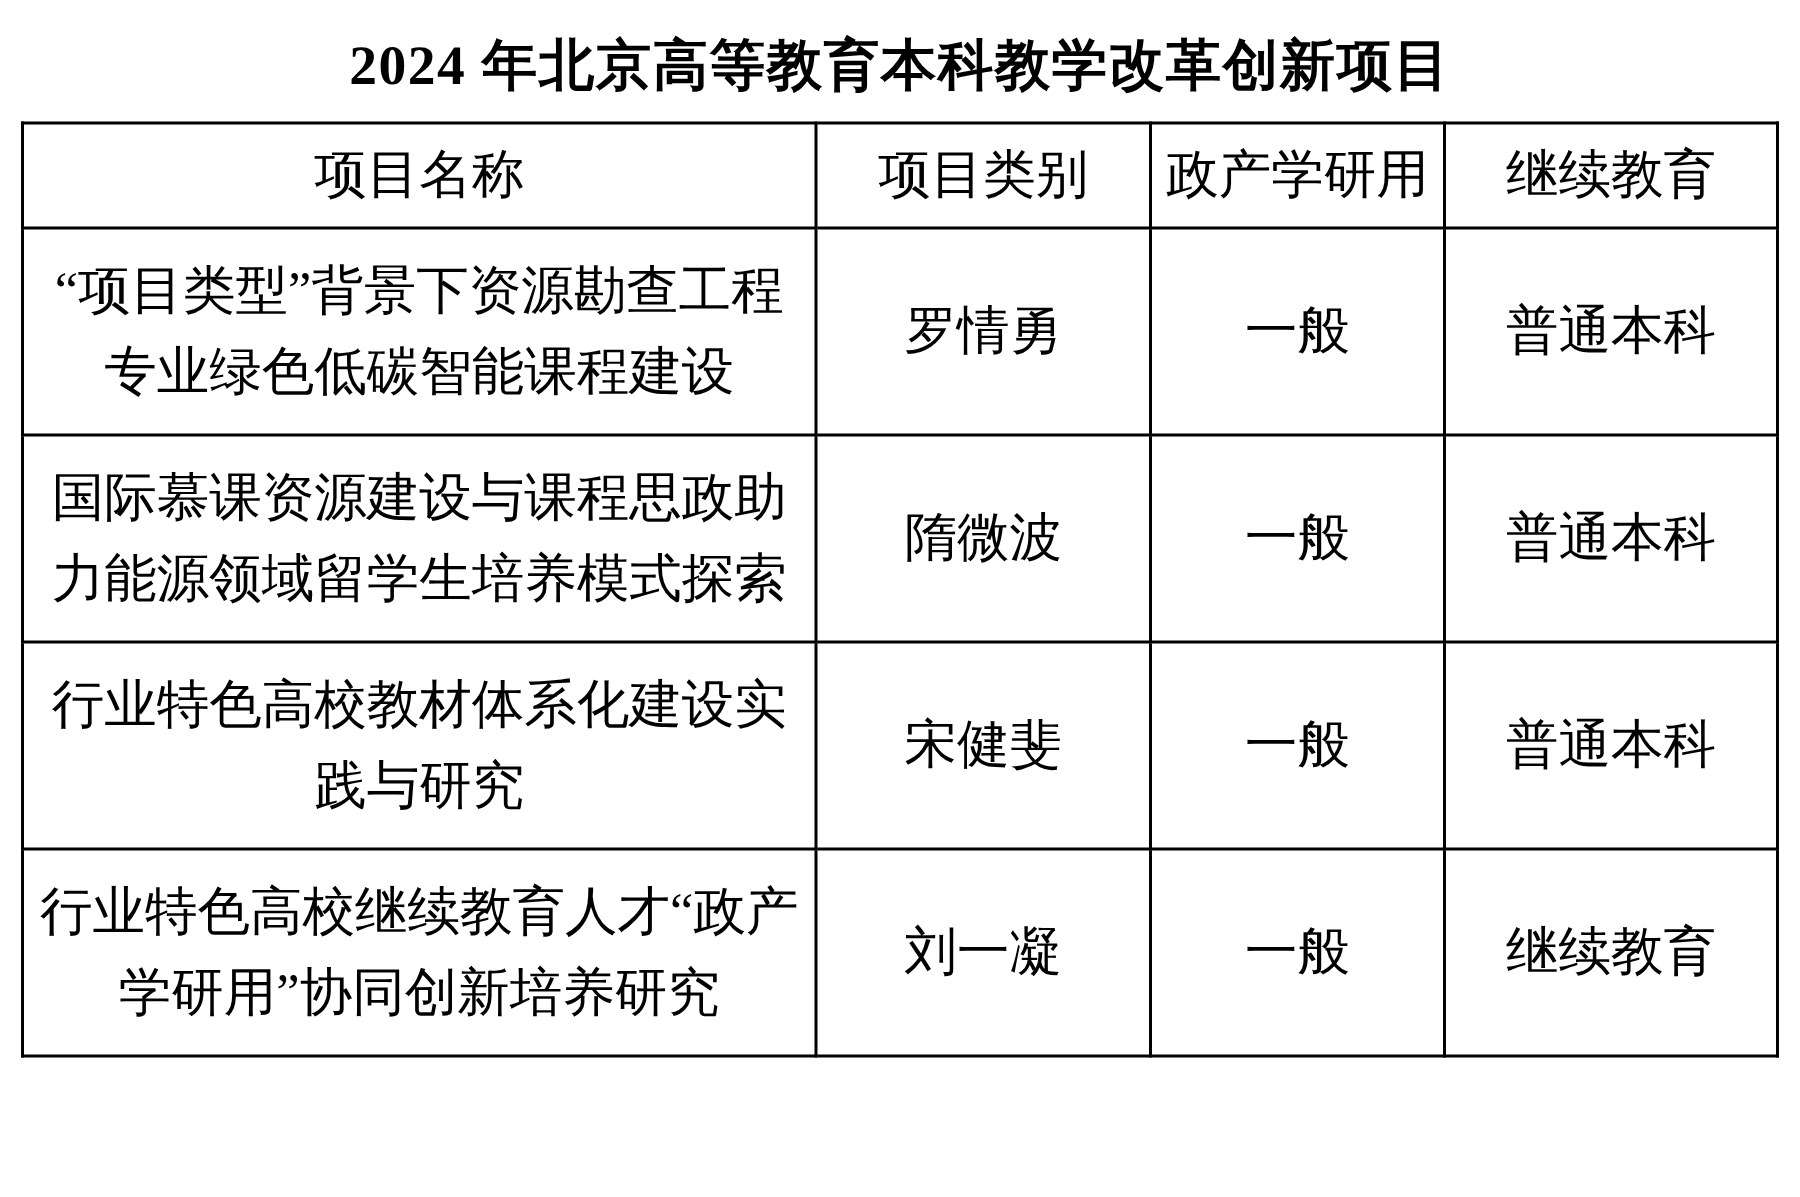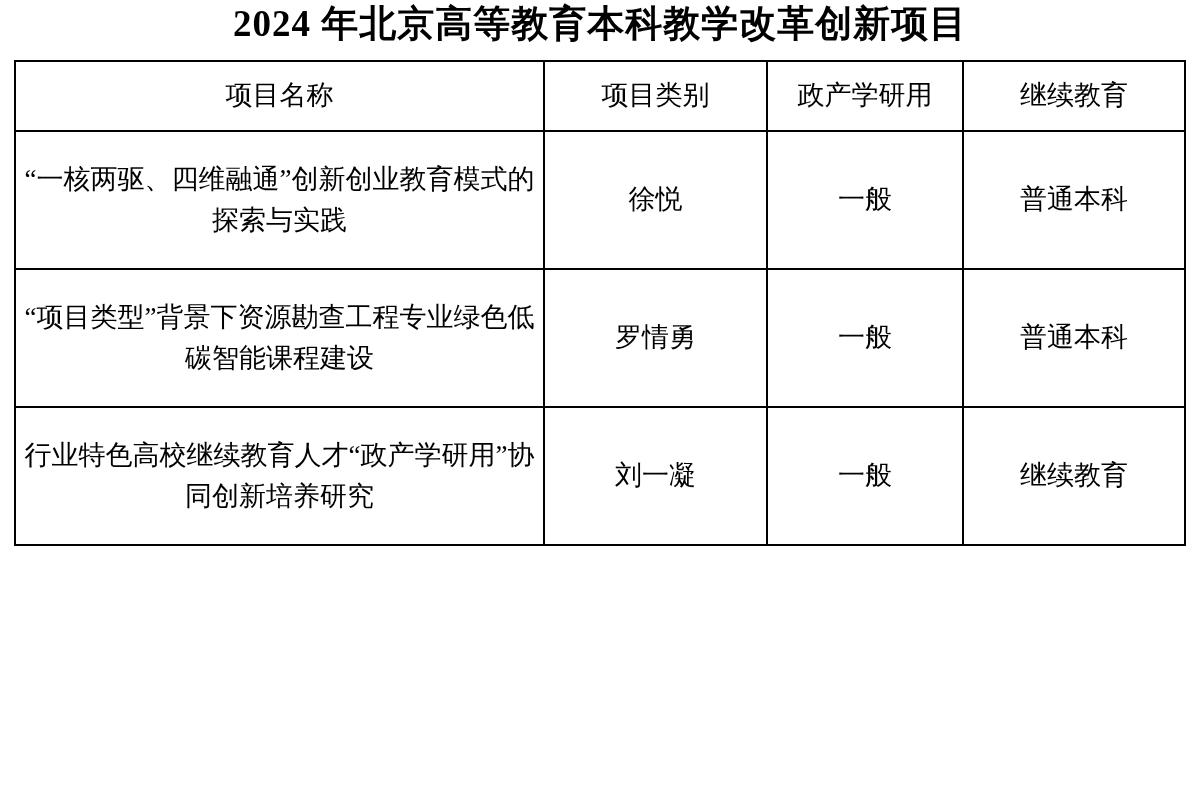--- a/index.html
+++ b/index.html
@@ -19,39 +19,39 @@
     height: 798px;
     box-sizing: border-box;
     padding: 0;
     position: relative;
   }
   .doc-title {
     text-align: center;
     font-size: 37px;
     font-weight: bold;
     letter-spacing: 1px;
-    padding-top: 2px;
+    padding-top: 23px;
     padding-bottom: 14px;
     line-height: 1.2;
     font-family: "Liberation Serif", "DejaVu Serif", serif;
   }
   table.project-table {
     border-collapse: collapse;
     margin: 0 auto;
     width: 1170px;
     table-layout: fixed;
     background: #fff;
   }
   table.project-table td,
   table.project-table th {
     border: 2px solid #000000;
     text-align: center;
     vertical-align: middle;
     font-weight: normal;
-    font-size: 27px;
+    font-size: 35px;
     line-height: 1.55;
     padding: 10px 8px;
     font-family: "Liberation Serif", "DejaVu Serif", serif;
   }
   table.project-table thead td {
     height: 56px;
     padding: 6px 8px;
   }
   .col-name   { width: 529px; }
   .col-leader { width: 223px; }
@@ -81,28 +81,34 @@
     <thead>
       <tr>
         <td>项目名称</td>
         <td>项目类别</td>
         <td>政产学研用</td>
         <td>继续教育</td>
       </tr>
     </thead>
     <tbody>
       <tr class="row-body">
-        <td class="cell-name">“一核两驱、四维融通”创新创业教育模式的探索与实践</td>
-        <td>徐悦</td>
+        <td class="cell-name">“项目类型”背景下资源勘查工程专业绿色低碳智能课程建设</td>
+        <td>罗情勇</td>
         <td>一般</td>
         <td>普通本科</td>
       </tr>
       <tr class="row-body">
-        <td class="cell-name">“项目类型”背景下资源勘查工程专业绿色低碳智能课程建设</td>
-        <td>罗情勇</td>
+        <td class="cell-name">国际慕课资源建设与课程思政助力能源领域留学生培养模式探索</td>
+        <td>隋微波</td>
+        <td>一般</td>
+        <td>普通本科</td>
+      </tr>
+      <tr class="row-body">
+        <td class="cell-name">行业特色高校教材体系化建设实践与研究</td>
+        <td>宋健斐</td>
         <td>一般</td>
         <td>普通本科</td>
       </tr>
       <tr class="row-body">
         <td class="cell-name">行业特色高校继续教育人才“政产学研用”协同创新培养研究</td>
         <td>刘一凝</td>
         <td>一般</td>
         <td>继续教育</td>
       </tr>
     </tbody>

